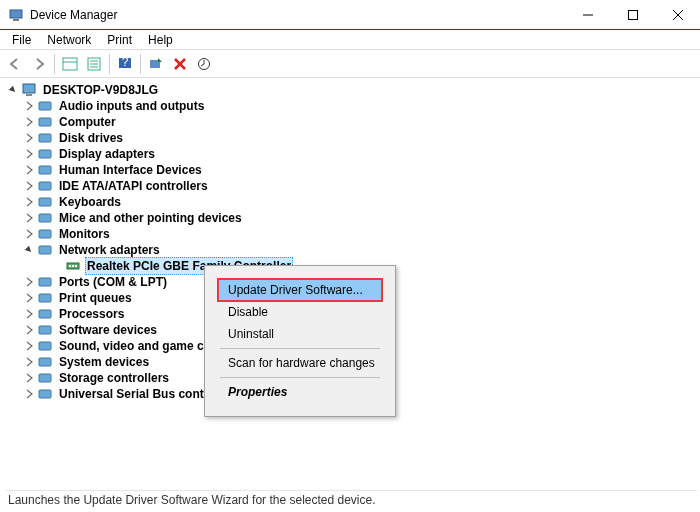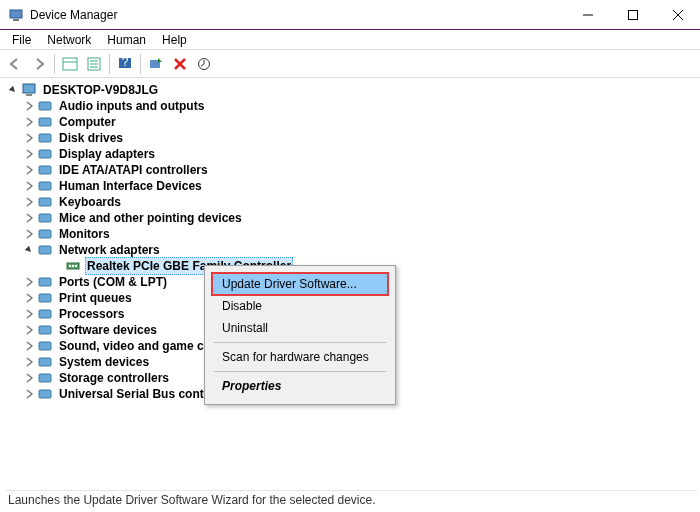--- a/index.html
+++ b/index.html
@@ -22,21 +22,21 @@
 .tree { padding: 4px 2px; user-select: none; height: 410px; overflow: auto; position: relative; }
 .node { display: flex; align-items: center; height: 16px; line-height: 16px; white-space: nowrap; }
 .node .expander { width: 14px; height: 14px; display: flex; align-items: center; justify-content: center; color: #6b6b6b; margin-right: 1px; }
 .node .icon { width: 16px; height: 16px; margin-right: 4px; display: flex; align-items: center; justify-content: center; }
 .node .label { padding: 0 2px; font-weight: bold; }
 .node.selected .label { background: #cde8ff; border: 1px dotted #3a9bf5; padding: 0 1px; }
 .indent0 { padding-left: 4px; }
 .indent1 { padding-left: 20px; }
 .indent2 { padding-left: 48px; }
 
-.context-menu { position: absolute; left: 204px; top: 265px; width: 192px; background: #f0f0f0; border: 1px solid #a0a0a0; box-shadow: 2px 2px 4px rgba(0,0,0,0.25); padding: 7px; }
+.context-menu { position: absolute; left: 204px; top: 265px; width: 192px; background: #f0f0f0; border: 1px solid #a0a0a0; box-shadow: 2px 2px 4px rgba(0,0,0,0.25); padding: 13px; }
 .ctx-item { height: 22px; display: flex; align-items: center; padding-left: 10px; font-size: 12px; }
 .ctx-item.highlight { background: #91c9f7; outline: 2px solid #e43b3b; outline-offset: -1px; }
 .ctx-item.bold { font-weight: bold; font-style: italic; }
 .ctx-sep { height: 1px; background: #c0c0c0; margin: 3px 2px; }
 
 .statusbar { position: absolute; bottom: 4px; left: 6px; right: 3px; height: 18px; font-size: 11px; color: #333; padding-left: 2px; border-top: 1px solid #e5e5e5; display: flex; align-items: center; }
 
 
 .chev { width: 10px; height: 10px; }
 .dev-icon rect { fill: #6aa9d6; }
@@ -68,21 +68,21 @@
           <line x1="0" y1="0" x2="10" y2="10" stroke="#000"></line>
           <line x1="10" y1="0" x2="0" y2="10" stroke="#000"></line>
         </svg>
       </div>
   </div>
 </div>
 
 <div class="menubar">
   <span class="menu-item">File</span>
   <span class="menu-item">Network</span>
-  <span class="menu-item">Human</span>
+  <span class="menu-item">Print</span>
   <span class="menu-item">Help</span>
 </div>
 
 <div class="toolbar">
   <div class="tool-btn">
       <svg width="14" height="14" viewBox="0 0 14 14">
         <path d="M9 2 L3 7 L9 12" fill="none" stroke="#888" stroke-width="2"></path>
       </svg>
     </div>
   <div class="tool-btn">
@@ -209,35 +209,35 @@
         <svg class="chev" viewBox="0 0 10 10">
           <path d="M3 1 L8 5 L3 9" fill="none" stroke="#6b6b6b" stroke-width="1.2"></path>
         </svg>
       </span>
       <span class="icon">
         <svg width="16" height="16" viewBox="0 0 16 16" class="dev-icon">
           <rect x="2" y="4" width="12" height="8" rx="1" fill="#6ab0d6" stroke="#3a7aa6"></rect>
           <rect x="4" y="6" width="3" height="4" fill="#fff"></rect>
         </svg>
       </span>
+      <span class="label">Human Interface Devices</span>
+    </div>
+    <div class="node indent1">
+      <span class="expander">
+        <svg class="chev" viewBox="0 0 10 10">
+          <path d="M3 1 L8 5 L3 9" fill="none" stroke="#6b6b6b" stroke-width="1.2"></path>
+        </svg>
+      </span>
+      <span class="icon">
+        <svg width="16" height="16" viewBox="0 0 16 16" class="dev-icon">
+          <rect x="2" y="4" width="12" height="8" rx="1" fill="#6ab0d6" stroke="#3a7aa6"></rect>
+          <rect x="4" y="6" width="3" height="4" fill="#fff"></rect>
+        </svg>
+      </span>
       <span class="label">IDE ATA/ATAPI controllers</span>
-    </div>
-    <div class="node indent1">
-      <span class="expander">
-        <svg class="chev" viewBox="0 0 10 10">
-          <path d="M3 1 L8 5 L3 9" fill="none" stroke="#6b6b6b" stroke-width="1.2"></path>
-        </svg>
-      </span>
-      <span class="icon">
-        <svg width="16" height="16" viewBox="0 0 16 16" class="dev-icon">
-          <rect x="2" y="4" width="12" height="8" rx="1" fill="#6ab0d6" stroke="#3a7aa6"></rect>
-          <rect x="4" y="6" width="3" height="4" fill="#fff"></rect>
-        </svg>
-      </span>
-      <span class="label">Human Interface Devices</span>
     </div>
     <div class="node indent1">
       <span class="expander">
         <svg class="chev" viewBox="0 0 10 10">
           <path d="M3 1 L8 5 L3 9" fill="none" stroke="#6b6b6b" stroke-width="1.2"></path>
         </svg>
       </span>
       <span class="icon">
         <svg width="16" height="16" viewBox="0 0 16 16" class="dev-icon">
           <rect x="2" y="4" width="12" height="8" rx="1" fill="#6ab0d6" stroke="#3a7aa6"></rect>

